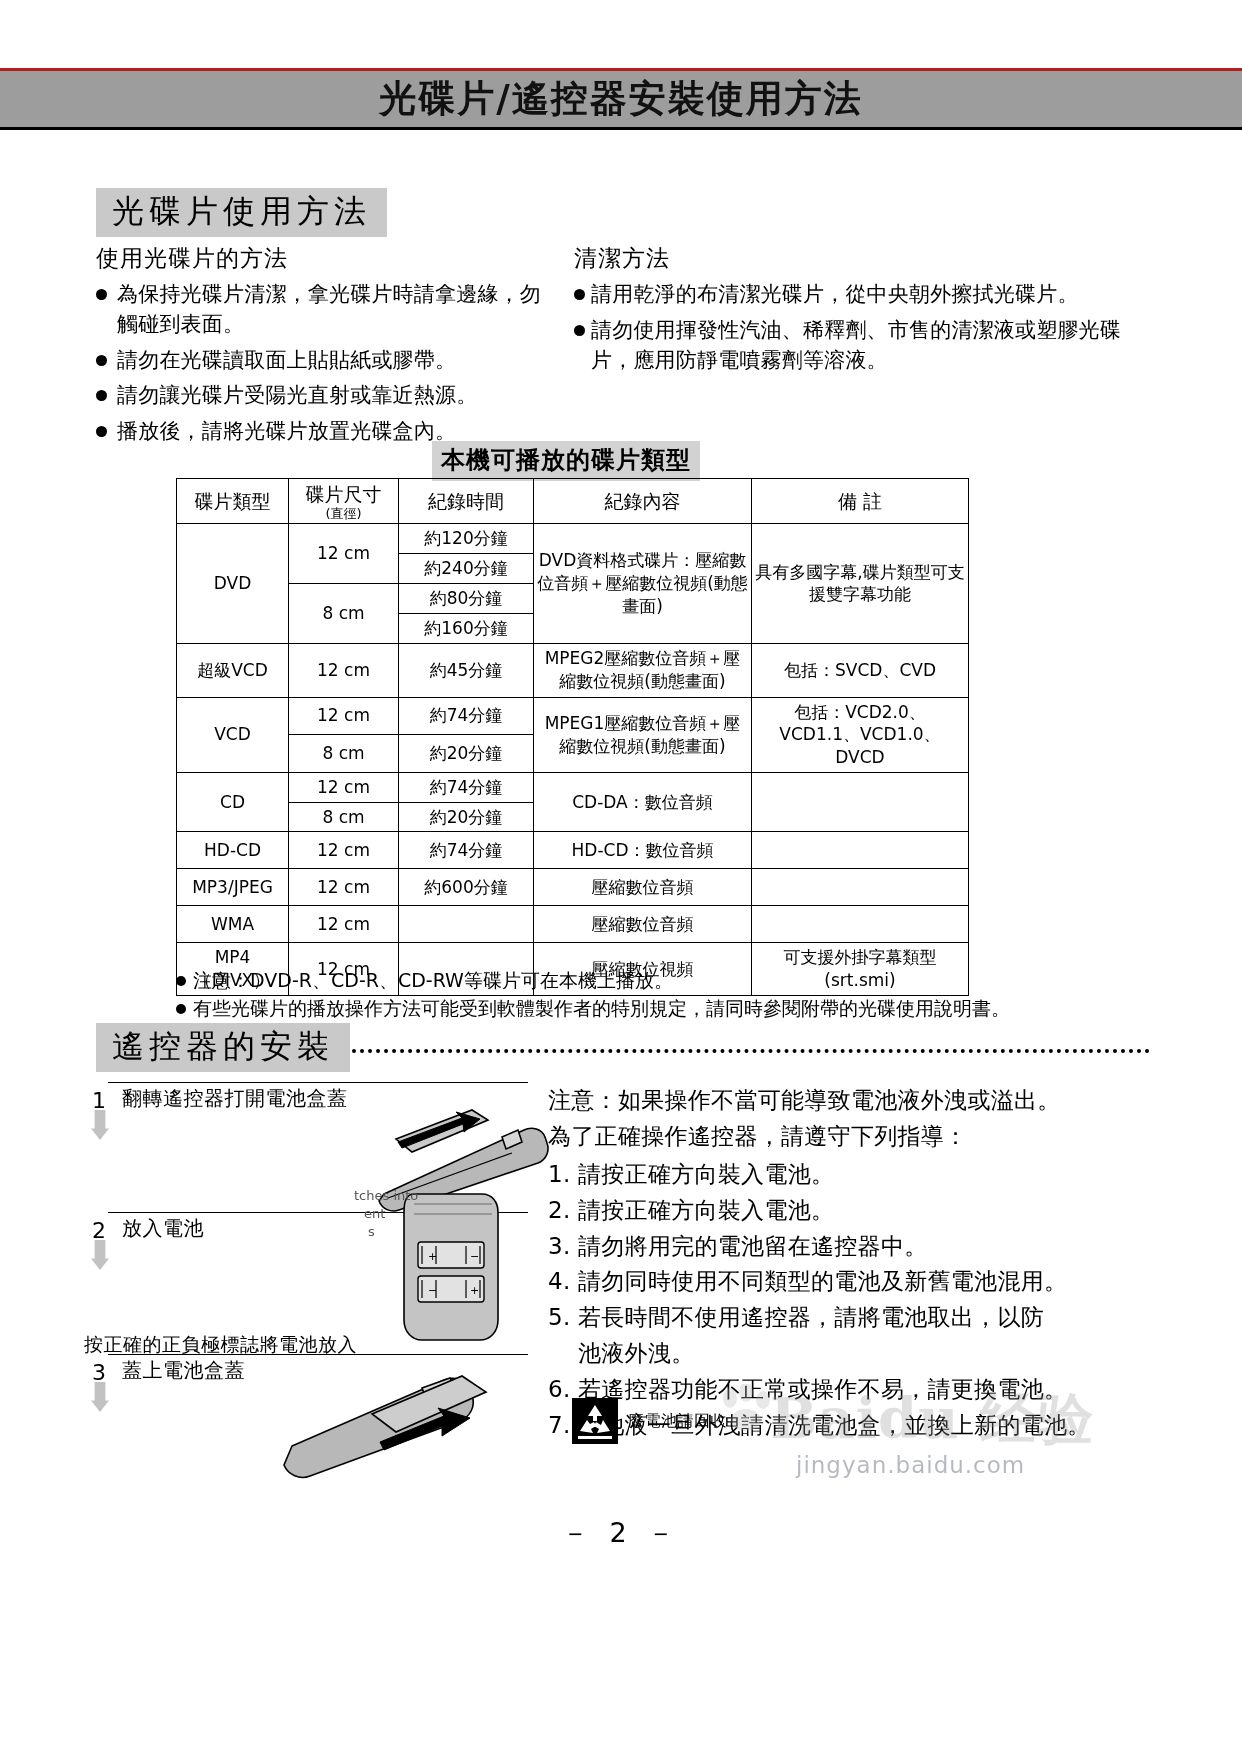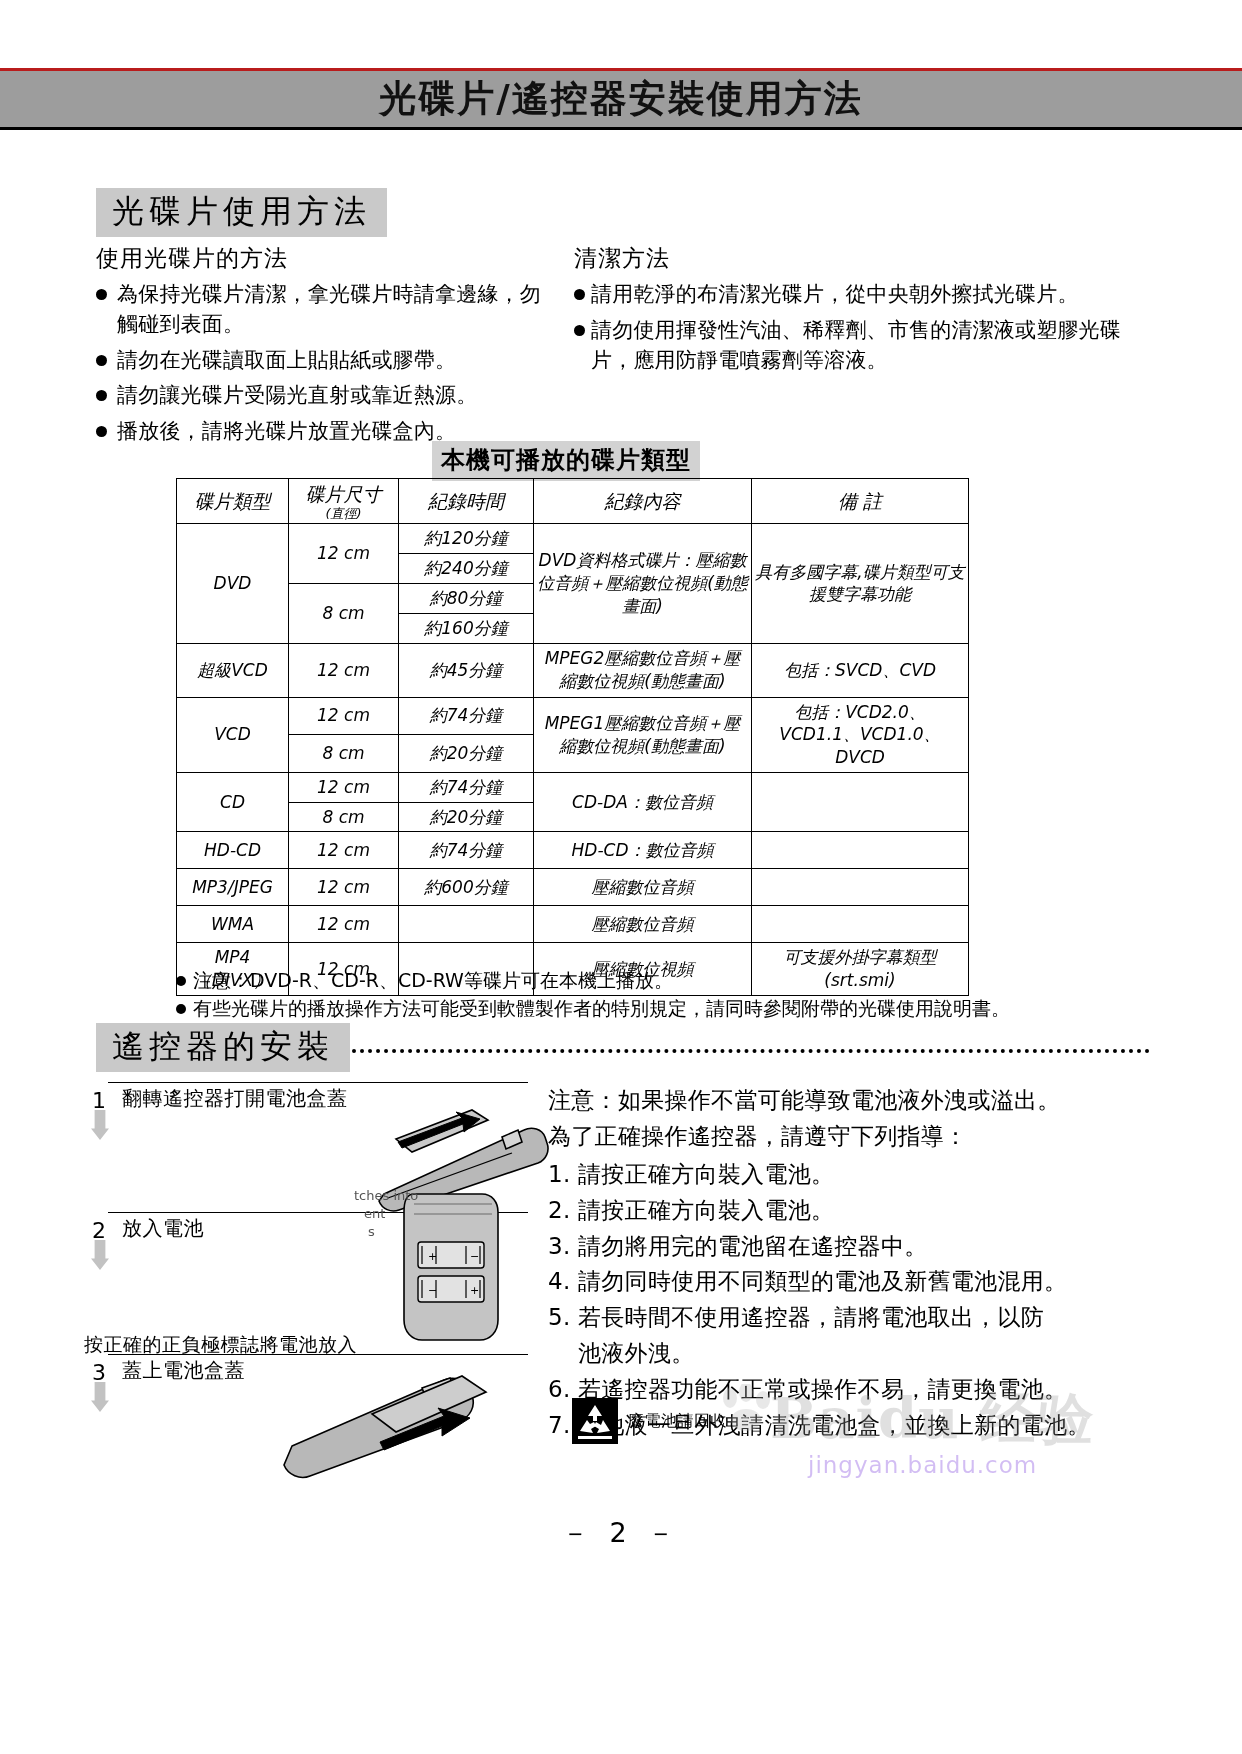--- a/index.html
+++ b/index.html
@@ -83,21 +83,21 @@
   }
 
   
   table.disc {
     position: absolute;
     left: 176px; top: 478px;
     width: 792px;
     border-collapse: collapse;
     table-layout: fixed;
   }
-  table.disc, table.disc th, table.disc td { border: 1.6px solid #000; font-style: italic; }
+  table.disc, table.disc th, table.disc td { border: 1.6px solid #000; }
   table.disc th, table.disc td {
     text-align: center;
     vertical-align: middle;
     font-size: 17px;
     line-height: 1.34;
     padding: 3px 3px;
   }
   table.disc th { font-weight: 400; font-size: 19px; height: 44px; }
   .c1 { width: 112px; }
   .c2 { width: 110px; }
@@ -190,22 +190,22 @@
     opacity: 0.30;
     pointer-events: none;
     user-select: none;
   }
   .wm-main {
     font-size: 56px; font-weight: 700; color: #9a9a9a;
     font-family: "DejaVu Serif", "Liberation Serif", serif;
     letter-spacing: 1px; line-height: 1;
   }
   .wm-sub {
-    font-size: 23px; color: #6d28d9; letter-spacing: 1px;
-    margin-top: 6px; margin-left: 38px;
+    font-size: 23px; color: #0f172a; letter-spacing: 1px;
+    margin-top: 6px; margin-left: 26px;
   }
   .wm-paw {
     position: absolute; left: -52px; top: -6px;
     width: 58px; height: 48px;
   }
 
   
   .page-foot {
     position: absolute; left: 0; top: 1515px; width: 1242px;
     text-align: center;

